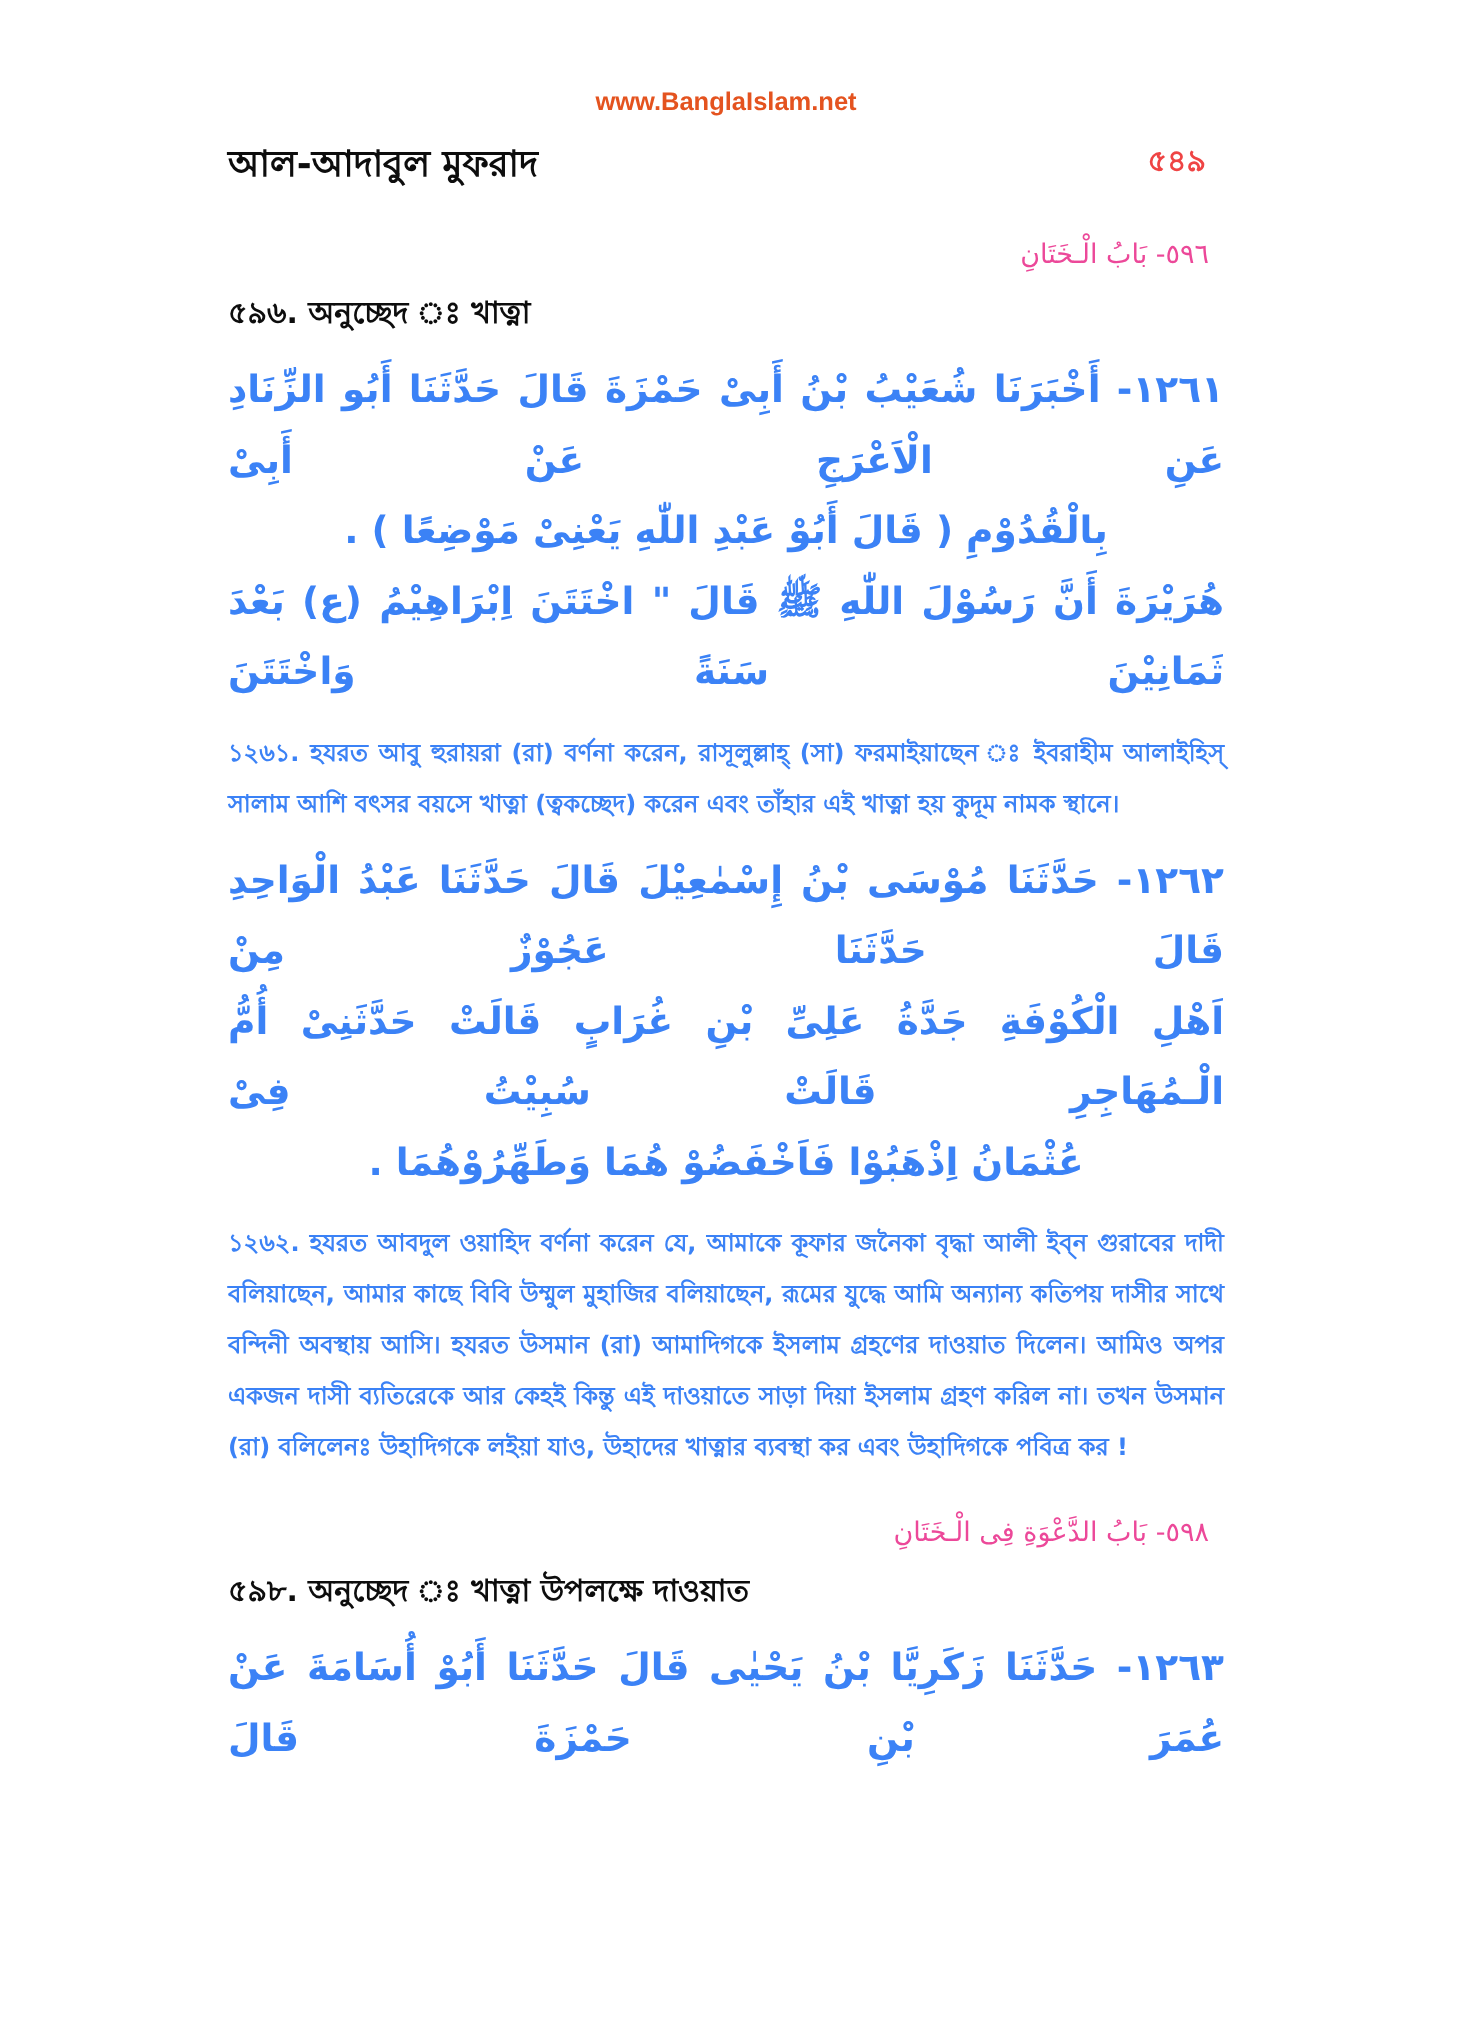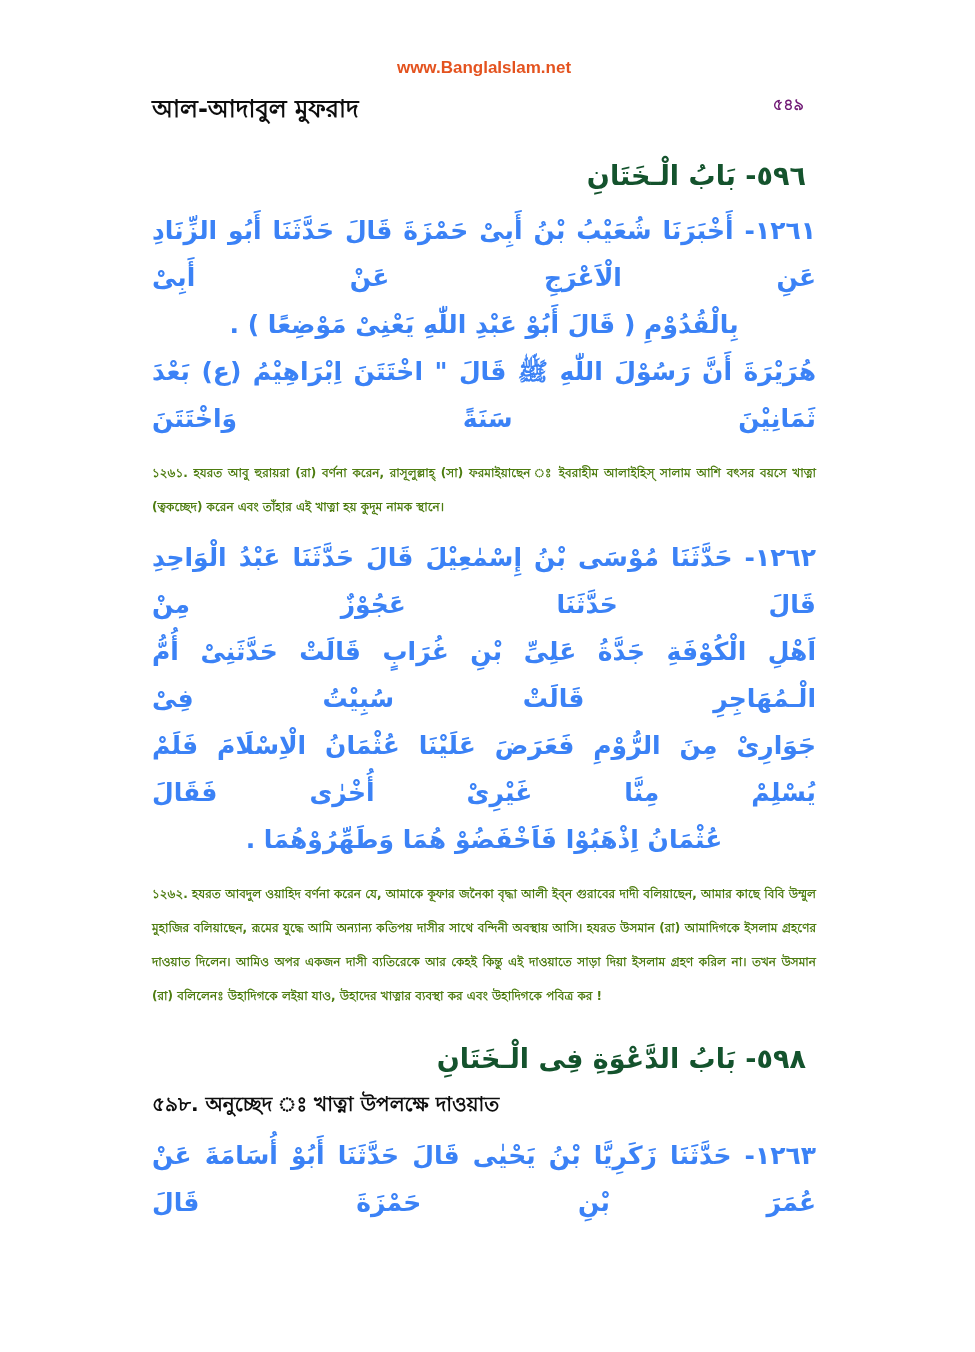--- a/index.html
+++ b/index.html
@@ -37,32 +37,32 @@
     font-family: "DejaVu Sans", sans-serif;
     font-size: 24px;
     font-weight: bold;
     color: #0d0d0d;
   }
   .page-number {
     position: absolute;
     right: 12px;
     top: 2px;
     font-family: "DejaVu Sans", sans-serif;
-    font-size: 16px;
+    font-size: 20px;
     font-weight: bold;
-    color: #701a75;
+    color: #ef4444;
   }
   .chapter-heading {
     direction: rtl;
     text-align: right;
     padding-right: 10px;
     font-family: "DejaVu Sans", sans-serif;
-    font-size: 27px;
-    font-weight: bold;
-    color: #14532d;
+    font-size: 18px;
+    font-weight: normal;
+    color: #ec4899;
     margin: 26px 0 10px 0;
     line-height: 1.5;
   }
   .section-subheading {
     font-family: "DejaVu Sans", sans-serif;
     font-size: 20px;
     font-weight: bold;
     color: #0d0d0d;
     margin: 4px 0 10px 0;
   }
@@ -79,56 +79,56 @@
     font-weight: bold;
     line-height: 47px;
     color: #3b82f6;
     white-space: normal;
   }
   .ar-line.short-center {
     text-align-last: center;
   }
   .bn-paragraph {
     font-family: "DejaVu Sans", sans-serif;
-    font-size: 12px;
+    font-size: 16px;
     font-weight: bold;
     line-height: 34px;
     text-align: justify;
-    color: #4d7c0f;
+    color: #3b82f6;
     margin: 6px 0 10px 0;
   }
   .section { margin-bottom: 6px; }
 </style>
 </head>
 <body>
 
 <div class="page">
 
   <div class="watermark">www.BanglaIslam.net</div>
 
   <div class="header-row">
     <span class="book-title">আল-আদাবুল মুফরাদ</span>
     <span class="page-number">৫৪৯</span>
   </div>
 
   <div class="section">
     <div class="chapter-heading">٥٩٦- بَابُ الْـخَتَانِ</div>
+    <div class="section-subheading">৫৯৬. অনুচ্ছেদ ঃ খাত্না</div>
     <div class="arabic-block">
       <div class="ar-line">١٢٦١-  أَخْبَرَنَا شُعَيْبُ بْنُ أَبِىْ حَمْزَةَ قَالَ حَدَّثَنَا أَبُو الزِّنَادِ عَنِ الْاَعْرَجِ عَنْ أَبِىْ</div>
       <div class="ar-line short-center">بِالْقُدُوْمِ ( قَالَ أَبُوْ عَبْدِ اللّٰهِ يَعْنِىْ مَوْضِعًا ) .</div>
       <div class="ar-line">هُرَيْرَةَ أَنَّ رَسُوْلَ اللّٰهِ ﷺ قَالَ " اخْتَتَنَ اِبْرَاهِيْمُ (ع) بَعْدَ ثَمَانِيْنَ سَنَةً وَاخْتَتَنَ</div>
     </div>
     <div class="bn-paragraph">১২৬১. হযরত আবু হুরায়রা (রা) বর্ণনা করেন, রাসূলুল্লাহ্ (সা) ফরমাইয়াছেন ঃ ইবরাহীম আলাইহিস্ সালাম আশি বৎসর বয়সে খাত্না (ত্বকচ্ছেদ) করেন এবং তাঁহার এই খাত্না হয় কুদূম নামক স্থানে।</div>
   </div>
 
   <div class="section">
     <div class="arabic-block">
       <div class="ar-line">١٢٦٢- حَدَّثَنَا مُوْسَى بْنُ إِسْمٰعِيْلَ قَالَ  حَدَّثَنَا عَبْدُ الْوَاحِدِ قَالَ  حَدَّثَنَا عَجُوْزٌ مِنْ</div>
       <div class="ar-line">اَهْلِ الْكُوْفَةِ جَدَّةُ عَلِىِّ بْنِ غُرَابٍ قَالَتْ حَدَّثَنِىْ أُمُّ الْـمُهَاجِرِ قَالَتْ سُبِيْتُ فِىْ</div>
-      <div class="ar-line">جَوَارِىْ مِنَ الرُّوْمِ فَعَرَضَ عَلَيْنَا عُثْمَانُ الْاِسْلَامَ فَلَمْ يُسْلِمْ مِنَّا غَيْرِىْ أُخْرٰى فَقَالَ</div>
       <div class="ar-line short-center">عُثْمَانُ اِذْهَبُوْا فَاَخْفَضُوْ هُمَا وَطَهِّرُوْهُمَا .</div>
     </div>
     <div class="bn-paragraph">১২৬২. হযরত আবদুল ওয়াহিদ বর্ণনা করেন যে, আমাকে কূফার জনৈকা বৃদ্ধা আলী ইব্ন গুরাবের দাদী বলিয়াছেন, আমার কাছে বিবি উম্মুল মুহাজির বলিয়াছেন, রূমের যুদ্ধে আমি অন্যান্য কতিপয় দাসীর সাথে বন্দিনী অবস্থায় আসি। হযরত উসমান (রা) আমাদিগকে ইসলাম গ্রহণের দাওয়াত দিলেন। আমিও অপর একজন দাসী ব্যতিরেকে আর কেহই কিন্তু এই দাওয়াতে সাড়া দিয়া ইসলাম গ্রহণ করিল না। তখন উসমান (রা) বলিলেনঃ উহাদিগকে লইয়া যাও, উহাদের খাত্নার ব্যবস্থা কর এবং উহাদিগকে পবিত্র কর !</div>
   </div>
 
   <div class="section">
     <div class="chapter-heading">٥٩٨- بَابُ الدَّعْوَةِ فِى الْـخَتَانِ</div>
     <div class="section-subheading">৫৯৮. অনুচ্ছেদ ঃ খাত্না উপলক্ষে দাওয়াত</div>
     <div class="arabic-block">
       <div class="ar-line">١٢٦٣-  حَدَّثَنَا زَكَرِيَّا بْنُ يَحْيٰى قَالَ  حَدَّثَنَا أَبُوْ أُسَامَةَ عَنْ عُمَرَ بْنِ حَمْزَةَ قَالَ</div>

